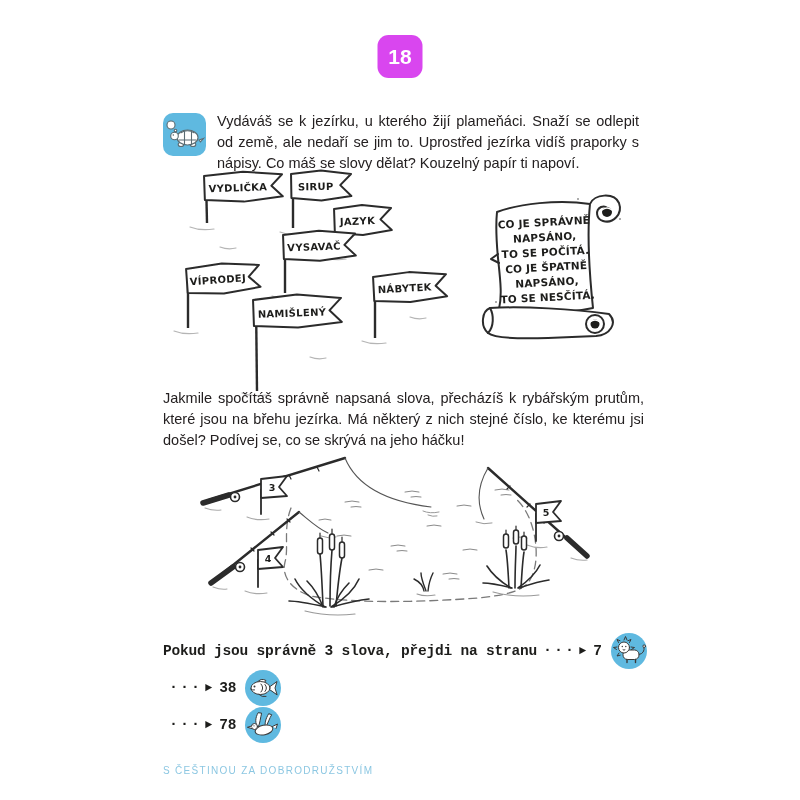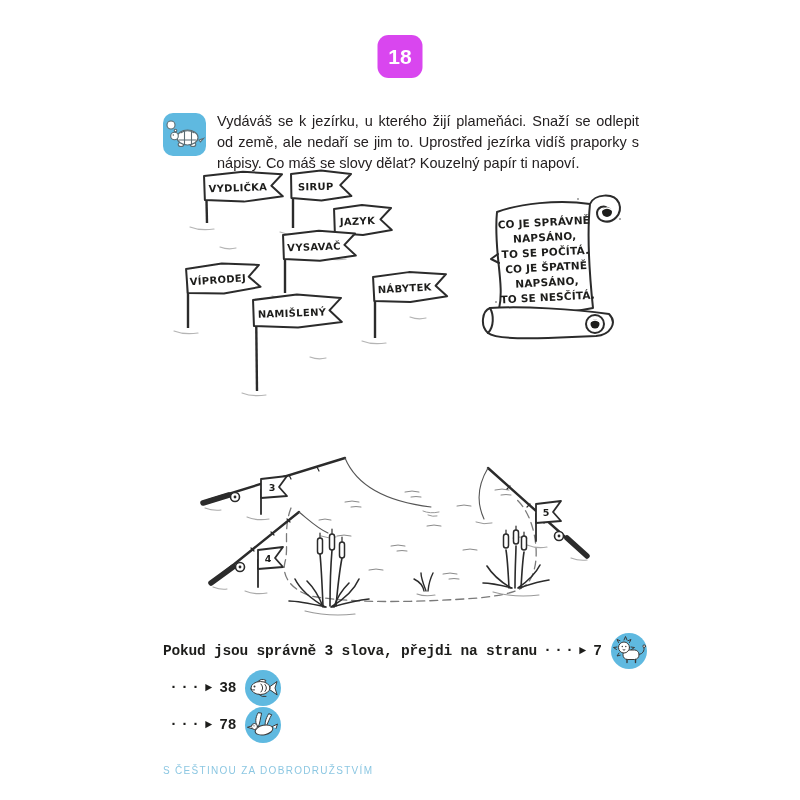--- a/index.html
+++ b/index.html
@@ -151,20 +151,23 @@
     <g transform="rotate(-3 68 75)" text-anchor="middle">
       <text class="scrolltxt" x="68" y="38">CO JE SPRÁVNĚ</text>
       <text class="scrolltxt" x="68" y="53">NAPSÁNO,</text>
       <text class="scrolltxt" x="68" y="68">TO SE POČÍTÁ.</text>
       <text class="scrolltxt" x="68" y="83">CO JE ŠPATNĚ</text>
       <text class="scrolltxt" x="68" y="98">NAPSÁNO,</text>
       <text class="scrolltxt" x="68" y="113">TO SE NESČÍTÁ.</text>
     </g>
   </svg>
 
+  <div class="abs para task">
+    <span>Jakmile spočítáš správně napsaná slova, přecházíš k rybářským prutům, které jsou na břehu jezírka. Má některý z nich stejné číslo, ke kterému jsi došel? Podívej se, co se skrývá na jeho háčku!</span>
+  </div>
 
   <svg class="abs" style="left:195px;top:450px" width="420" height="175" viewBox="0 0 420 175">
 
     <path d="M96,58 C88,78 94,98 90,112 C86,128 99,141 116,146 C160,154 230,152 283,148 C312,145 330,141 336,128 C344,113 342,88 335,70 C331,60 326,53 320,48" fill="none" stroke="#7a7a7a" stroke-width="1.3" stroke-dasharray="8 5" stroke-linecap="round"></path>
 
     <g stroke="#8a8a8a" stroke-width="1" fill="none" stroke-linecap="round">
       <path d="M150,52 q7,-2 14,0 M156,57 q5,-1 10,0"></path>
       <path d="M210,42 q7,-2 14,0 M216,47 q5,-1 10,0"></path>
       <path d="M262,56 q7,-2 14,0"></path>
       <path d="M300,40 q7,-2 14,0 M306,45 q5,-1 10,0"></path>

